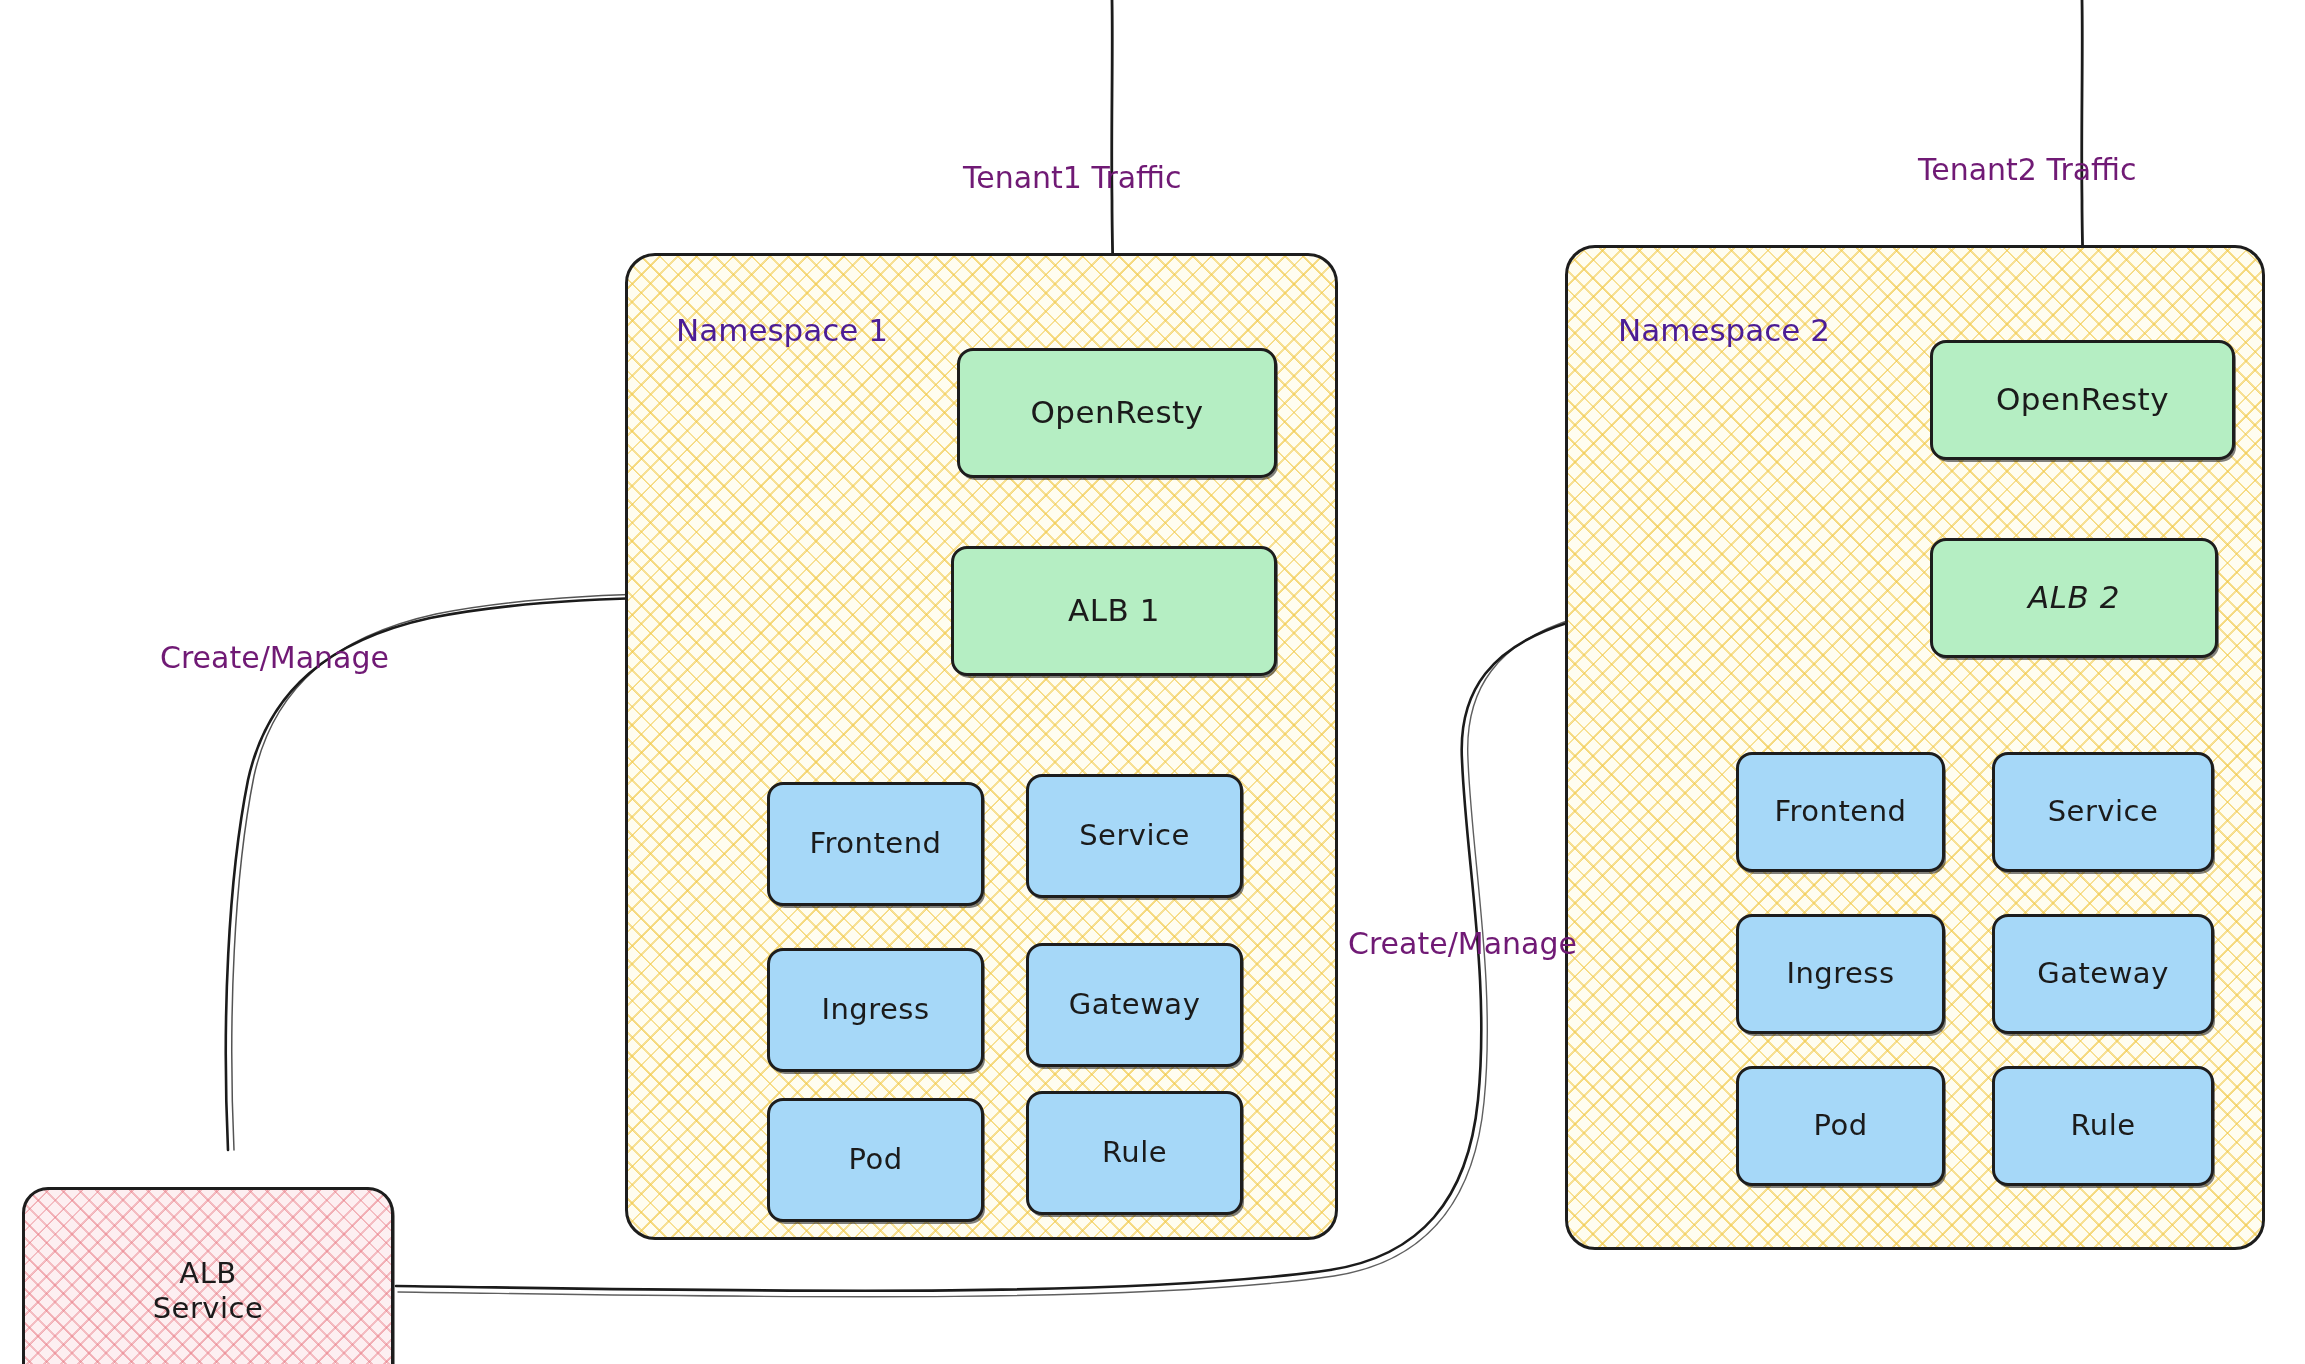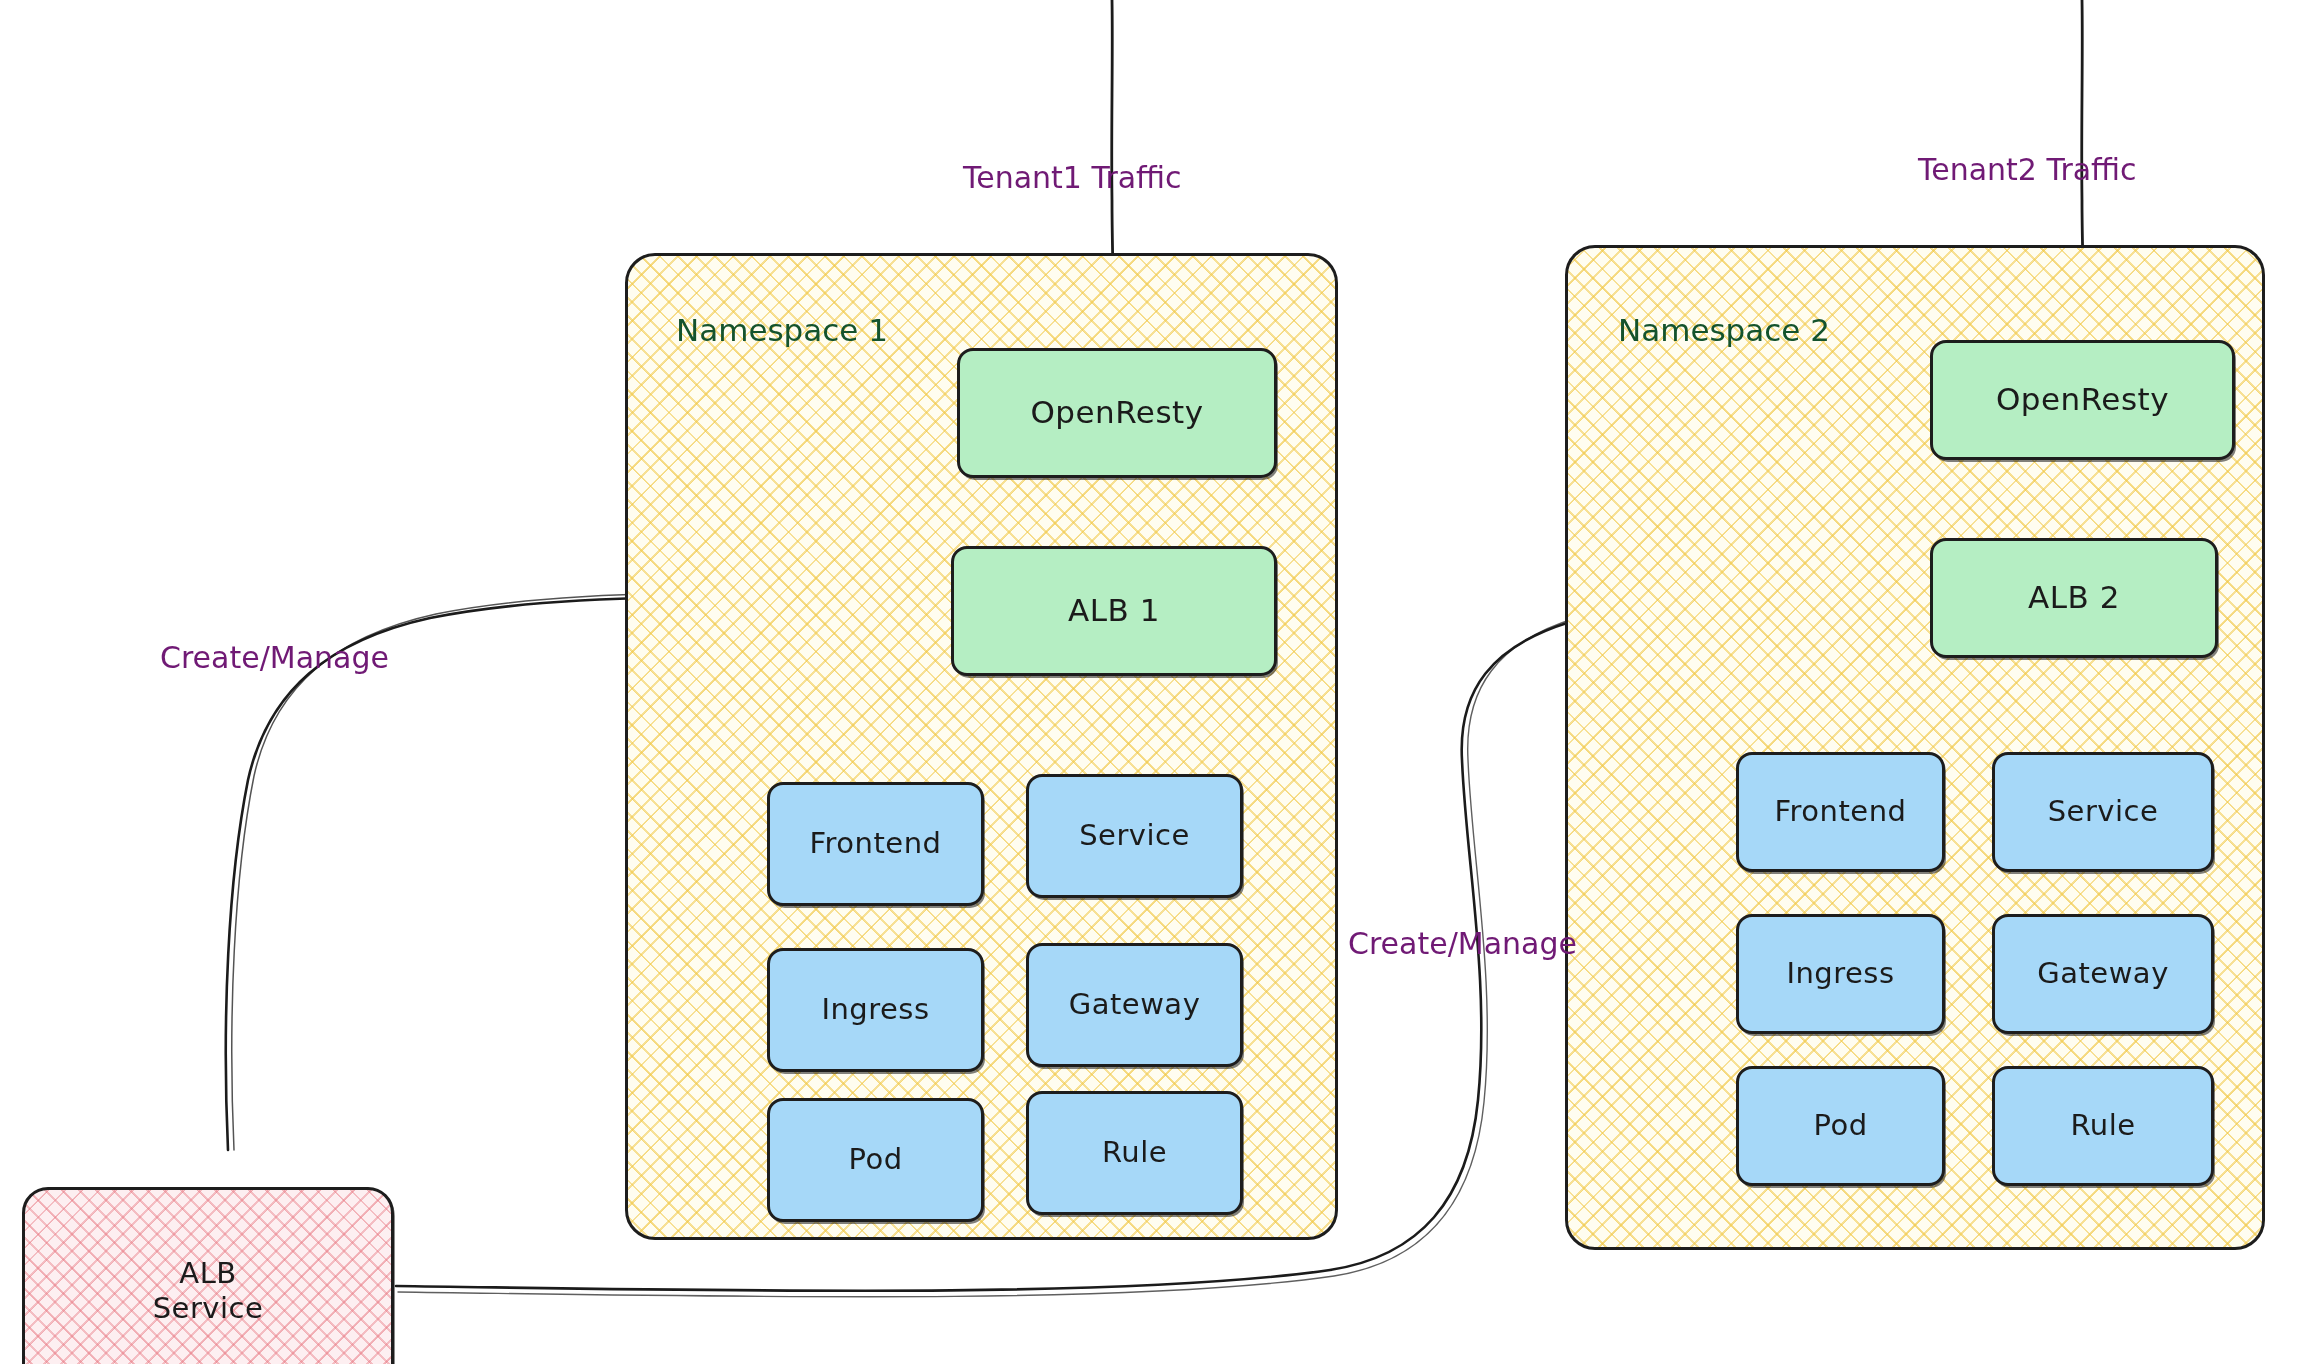--- a/index.html
+++ b/index.html
@@ -47,21 +47,21 @@
       repeating-linear-gradient(-45deg, rgba(241,201,74,0.55) 0 2px, rgba(255,255,255,0) 2px 13px),
       repeating-linear-gradient(45deg,  rgba(241,201,74,0.30) 0 1px, rgba(255,255,255,0) 1px 26px),
       repeating-linear-gradient(-45deg, rgba(241,201,74,0.30) 0 1px, rgba(255,255,255,0) 1px 26px);
     background-color: #fffdf0;
     align-items: flex-start;
     justify-content: flex-start;
   }
   .ns-label {
     position: absolute;
     font-size: 31px;
-    color: #14532d;
+    color: #4c1d95;
     white-space: nowrap;
   }
 
   
   .green-node {
     background: #b5eec3;
     border: 3px solid #1d1d1d;
     border-radius: 16px;
     font-size: 31px;
     box-shadow: 2px 3px 0 -1px rgba(25,25,25,0.55);
@@ -180,21 +180,21 @@
   </div>
 
   <div class="node ns-group" style="left:1565px; top:245px; width:700px; height:1005px;">
   </div>
   <div class="ns-label" style="left:1618px; top:312px;">Namespace 2</div>
 
   <div class="node green-node" style="left:1930px; top:340px; width:305px; height:120px;">
     <span>OpenResty</span>
   </div>
 
-  <div class="node green-node" style="left:1930px; top:538px; width:288px; height:120px;">
+  <div class="node green-node" style="left:1930px; top:538px; width:288px; height:120px;font-style:italic;">
     <span>ALB 2</span>
   </div>
 
   <div class="node blue-node" style="left:1736px; top:752px; width:209px; height:120px;">
     <span>Frontend</span>
   </div>
   <div class="node blue-node" style="left:1992px; top:752px; width:222px; height:120px;">
     <span>Service</span>
   </div>
   <div class="node blue-node" style="left:1736px; top:914px; width:209px; height:120px;">

